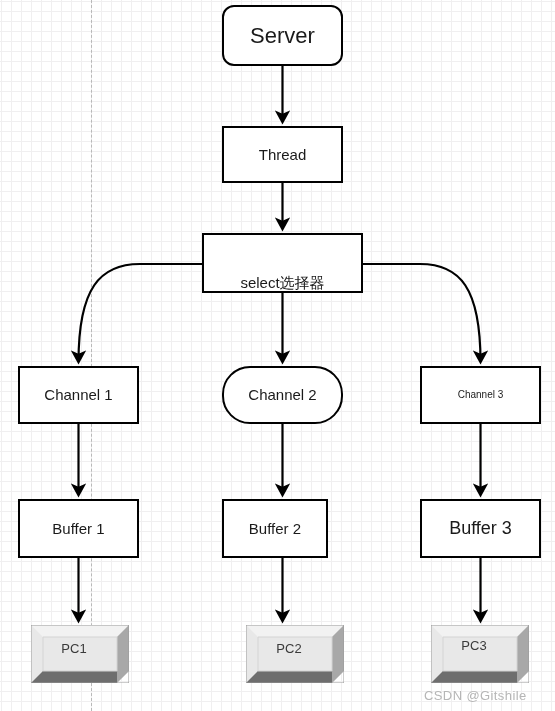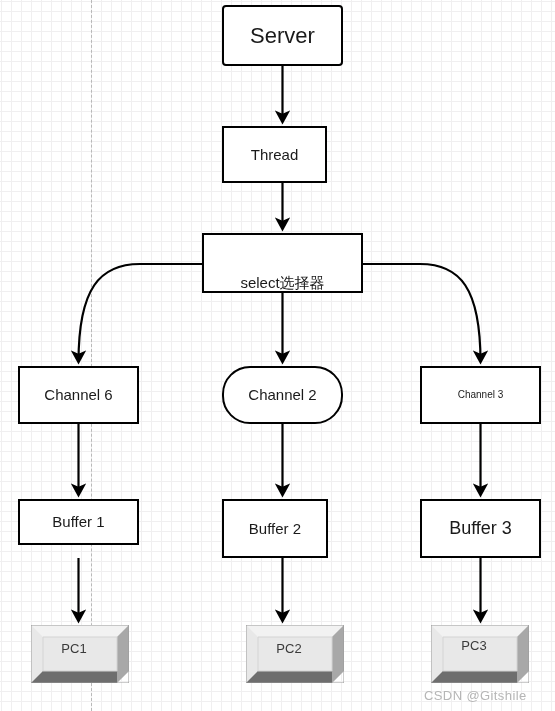--- a/index.html
+++ b/index.html
@@ -46,21 +46,21 @@
     background: #ffffff;
     border: 2px solid #000000;
     display: flex;
     align-items: center;
     justify-content: center;
     color: #1a1a1a;
     text-align: center;
     line-height: 1.15;
   }
   .node.rounded {
-    border-radius: 4px;
+    border-radius: 12px;
   }
   .node-label {
     pointer-events: none;
     white-space: nowrap;
   }
   .pcbox {
     position: absolute;
     box-sizing: border-box;
     border-radius: 21px;
   }
@@ -124,39 +124,39 @@
 
     <path d="M 78.5 558 L 78.5 621" stroke="#000000" stroke-width="2.2" fill="none" marker-end="url(#arrow)"></path>
     <path d="M 282.5 558 L 282.5 621" stroke="#000000" stroke-width="2.2" fill="none" marker-end="url(#arrow)"></path>
     <path d="M 480.5 558 L 480.5 621" stroke="#000000" stroke-width="2.2" fill="none" marker-end="url(#arrow)"></path>
   </svg>
 
   <div class="node rounded" style="left:222px; top:5px; width:121px; height:61px; font-size:22px;">
     <span class="node-label">Server</span>
   </div>
 
-  <div class="node" style="left:222px; top:126px; width:105px; height:57px; font-size:15px;">
+  <div class="node" style="left:222px; top:126px; width:121px; height:57px; font-size:15px;">
     <span class="node-label">Thread</span>
   </div>
 
   <div class="node" style="left:202px; top:233px; width:161px; height:60px; font-size:15px;align-items:flex-end;">
     <span class="node-label">select选择器</span>
   </div>
 
   <div class="node" style="left:18px; top:366px; width:121px; height:58px; font-size:15px;">
-    <span class="node-label">Channel 6</span>
+    <span class="node-label">Channel 1</span>
   </div>
   <div class="node" style="left:222px; top:366px; width:121px; height:58px; font-size:15px;border-radius:28px;">
     <span class="node-label">Channel 2</span>
   </div>
   <div class="node" style="left:420px; top:366px; width:121px; height:58px; font-size:10px;">
     <span class="node-label">Channel 3</span>
   </div>
 
-  <div class="node" style="left:18px; top:499px; width:121px; height:46px; font-size:15px;">
+  <div class="node" style="left:18px; top:499px; width:121px; height:59px; font-size:15px;">
     <span class="node-label">Buffer 1</span>
   </div>
   <div class="node" style="left:222px; top:499px; width:106px; height:59px; font-size:15px;">
     <span class="node-label">Buffer 2</span>
   </div>
   <div class="node" style="left:420px; top:499px; width:121px; height:59px; font-size:18px;">
     <span class="node-label">Buffer 3</span>
   </div>
 
   <div class="pcbox" style="left:31px; top:625px; width:98px; height:58px;">

